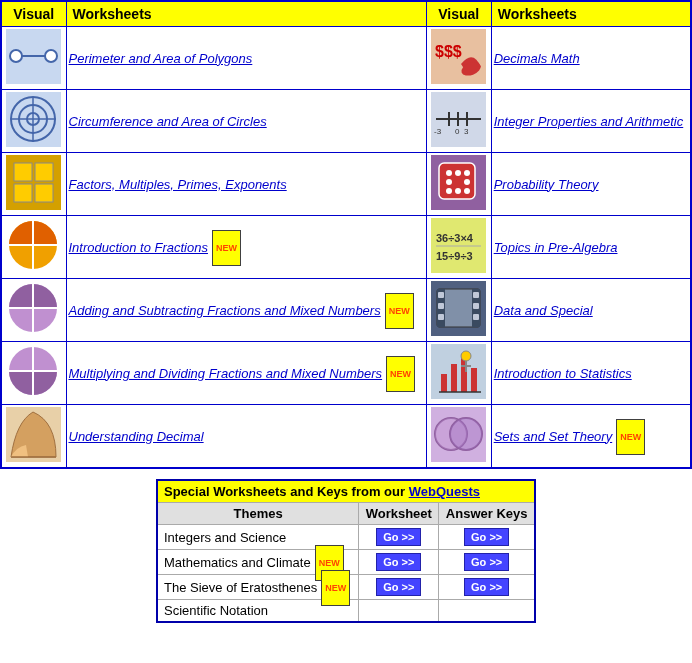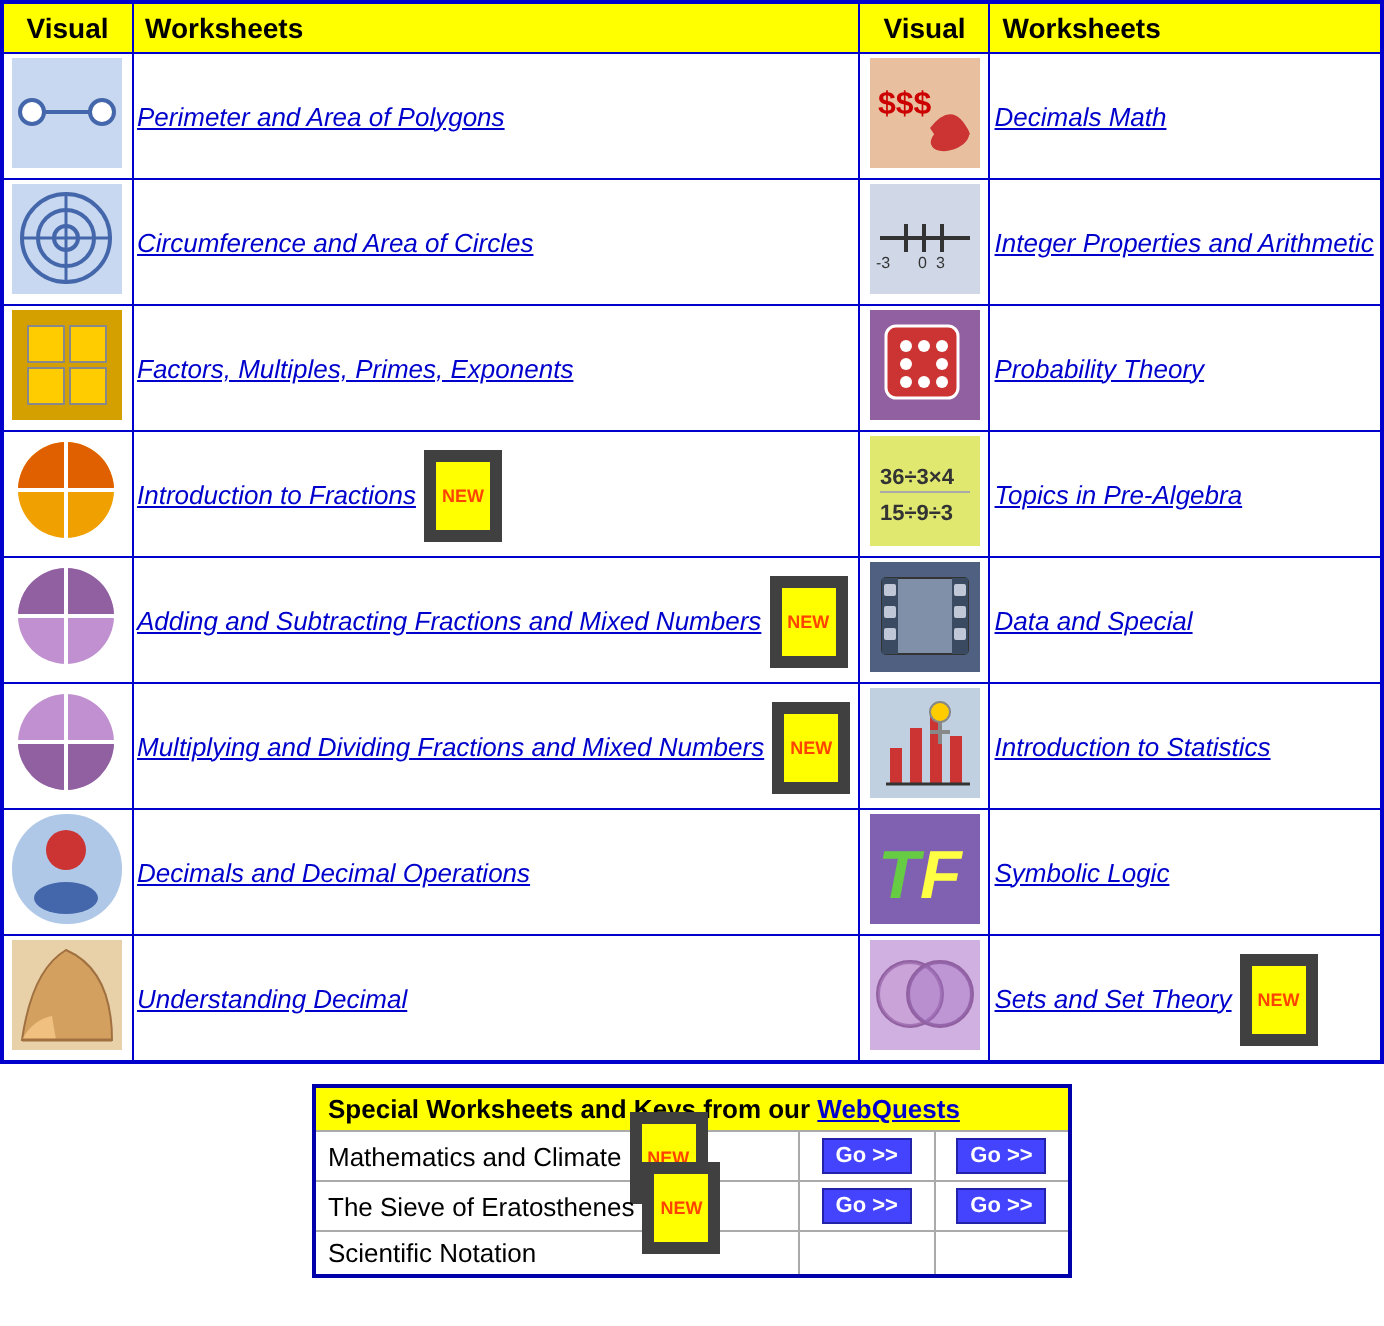--- a/index.html
+++ b/index.html
@@ -9,21 +9,21 @@
     .main-table td, .main-table th { border: 1px solid #0000cc; padding: 2px; vertical-align: middle; }
 
     .header-row th { background: #ffff00; font-weight: bold; font-size: 14px; padding: 4px 6px; }
     .header-visual { width: 65px; text-align: center; }
     .header-ws { text-align: left; padding-left: 8px; }
 
     .visual-cell { width: 65px; text-align: center; padding: 3px; }
     .ws-cell { padding: 3px 6px; }
     .ws-cell a { color: #0000cc; text-decoration: underline; font-style: italic; }
 
-    .new-badge { background: #ffff00; border: 6px solid #404040; color: #ff4400; font-size: 9px; font-weight: bold; padding: 12px 3px; margin-left: 4px; vertical-align: middle; }
+    .new-badge { background: #ffff00; border: 1px solid #404040; color: #ff4400; font-size: 9px; font-weight: bold; padding: 12px 3px; margin-left: 4px; vertical-align: middle; }
 
     
     .bottom-section { margin: 10px auto; width: 380px; }
     .special-table { width: 100%; border-collapse: collapse; border: 2px solid #0000aa; }
     .special-table td, .special-table th { border: 1px solid #aaa; padding: 3px 6px; }
     .special-header { background: #ffff00; font-weight: bold; text-align: left; font-size: 13px; padding: 4px 6px; border-bottom: 1px solid #aaa; }
     .special-header a { color: #0000cc; }
     .col-header { background: #e0e0e0; font-weight: bold; text-align: center; }
     .col-themes { text-align: left; }
     .go-btn { background: #4444ff; color: #ffffff; font-size: 11px; font-weight: bold; padding: 2px 6px; border: 1px solid #2222aa; cursor: pointer; display: inline-block; }
@@ -164,34 +164,20 @@
       <rect x="40" y="24" width="6" height="24" fill="#cc3333"></rect>
       <line x1="8" y1="48" x2="50" y2="48" stroke="#333" stroke-width="1.5"></line>
       <circle cx="35" cy="12" r="5" fill="#ffcc00" stroke="#888" stroke-width="1"></circle>
       <line x1="35" y1="17" x2="35" y2="28" stroke="#888" stroke-width="2"></line>
       <line x1="30" y1="22" x2="40" y2="22" stroke="#888" stroke-width="2"></line>
     </svg></td>
         <td class="ws-cell"><a href="#">Introduction to Statistics</a></td>
       </tr>
       <tr>
         <td class="visual-cell"><svg class="svg-icon" viewBox="0 0 55 55">
-      <rect width="55" height="55" fill="#b0c8e8" rx="27"></rect>
-      <circle cx="27" cy="18" r="10" fill="#cc3333"></circle>
-      <ellipse cx="27" cy="42" rx="16" ry="8" fill="#4466aa"></ellipse>
-    </svg></td>
-        <td class="ws-cell"><a href="#">Decimals and Decimal Operations</a></td>
-        <td class="visual-cell"><svg class="svg-icon" viewBox="0 0 55 55">
-      <rect width="55" height="55" fill="#8060b0"></rect>
-      <text x="4" y="42" font-size="34" font-weight="bold" font-style="italic" fill="#66cc44">T</text>
-      <text x="25" y="42" font-size="34" font-weight="bold" font-style="italic" fill="#ffff44">F</text>
-    </svg></td>
-        <td class="ws-cell"><a href="#">Symbolic Logic</a></td>
-      </tr>
-      <tr>
-        <td class="visual-cell"><svg class="svg-icon" viewBox="0 0 55 55">
       <rect width="55" height="55" fill="#e8d0a8"></rect>
       <path d="M5 50 Q10 15 27 5 Q50 15 50 50 Z" fill="#d4a060" stroke="#a07040" stroke-width="1"></path>
       <path d="M5 50 Q10 40 20 38 L22 50 Z" fill="#f0c080"></path>
       <line x1="5" y1="50" x2="50" y2="50" stroke="#a07040" stroke-width="1.5"></line>
     </svg></td>
         <td class="ws-cell"><a href="#">Understanding Decimal</a></td>
         <td class="visual-cell"><svg class="svg-icon" viewBox="0 0 55 55">
       <rect width="55" height="55" fill="#d0b0e0"></rect>
       <circle cx="20" cy="27" r="16" fill="none" stroke="#9060a0" stroke-width="2" fill-opacity="0.3"></circle>
       <circle cx="20" cy="27" r="16" fill="#c090d0" fill-opacity="0.4"></circle>
@@ -204,22 +190,32 @@
 </table>
 
 <div class="bottom-section">
   <table class="special-table">
     <tbody>
         <tr>
       <td colspan="3" class="special-header">
         <span>Special Worksheets and Keys from our </span><a href="#">WebQuests</a>
       </td>
     </tr>
+    <tr>
+      <th class="col-header">Themes</th>
+      <th class="col-header">Worksheet</th>
+      <th class="col-header">Answer Keys</th>
+    </tr>
     </tbody>
       <tbody id="special-tbody">
+        <tr>
+          <td class="col-themes">Integers and Science</td>
+          <td style="text-align: center;"><span class="go-btn">Go &gt;&gt;</span></td>
+          <td style="text-align: center;"><span class="go-btn">Go &gt;&gt;</span></td>
+        </tr>
         <tr>
           <td class="col-themes">Mathematics and Climate<span class="new-badge">NEW</span></td>
           <td style="text-align: center;"><span class="go-btn">Go &gt;&gt;</span></td>
           <td style="text-align: center;"><span class="go-btn">Go &gt;&gt;</span></td>
         </tr>
         <tr>
           <td class="col-themes">The Sieve of Eratosthenes<span class="new-badge">NEW</span></td>
           <td style="text-align: center;"><span class="go-btn">Go &gt;&gt;</span></td>
           <td style="text-align: center;"><span class="go-btn">Go &gt;&gt;</span></td>
         </tr>

